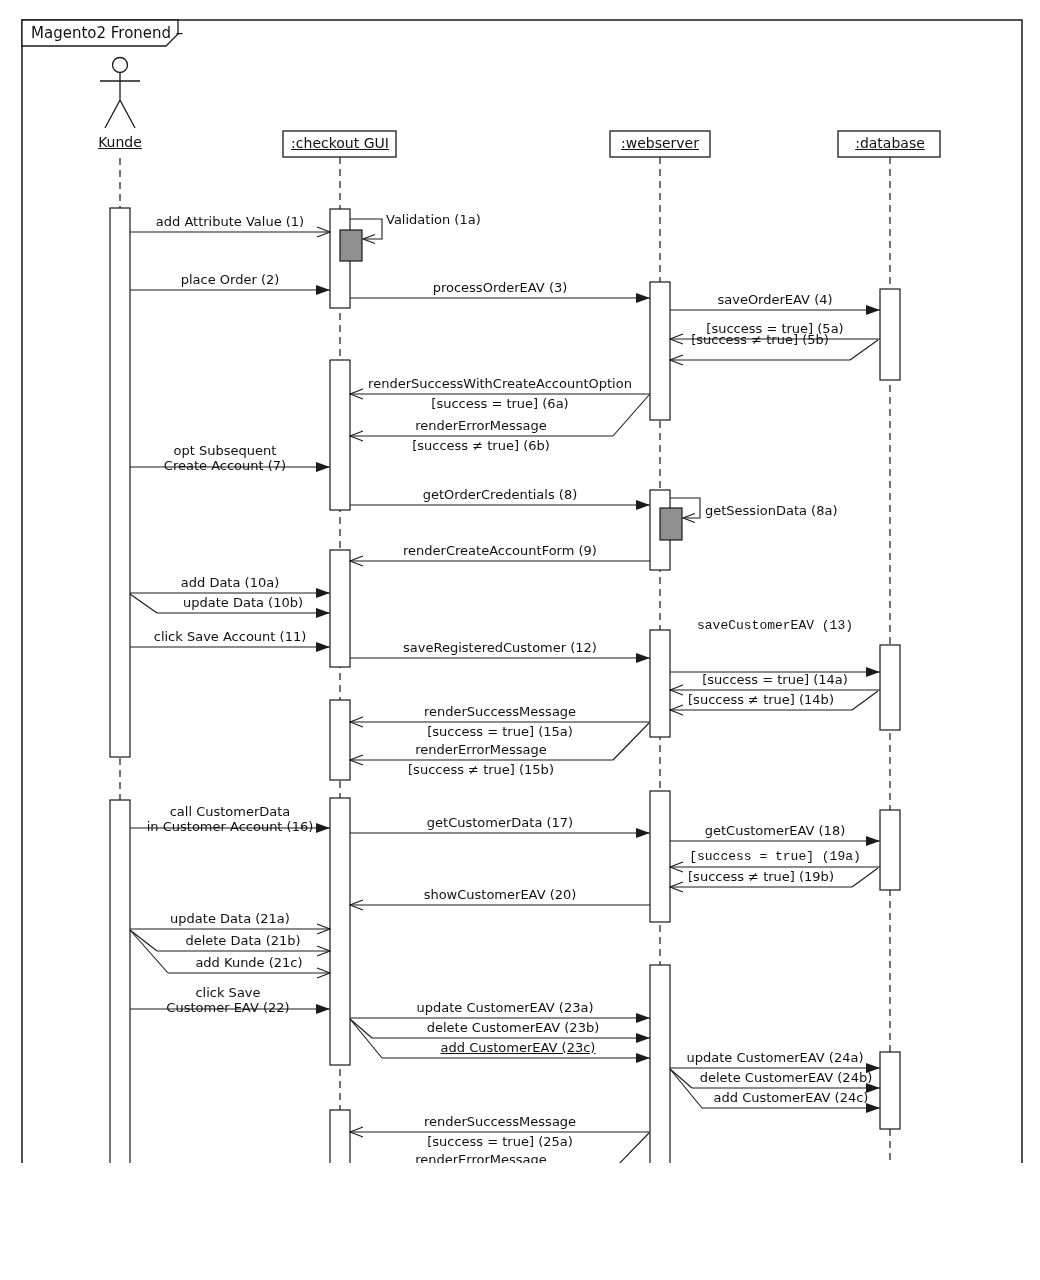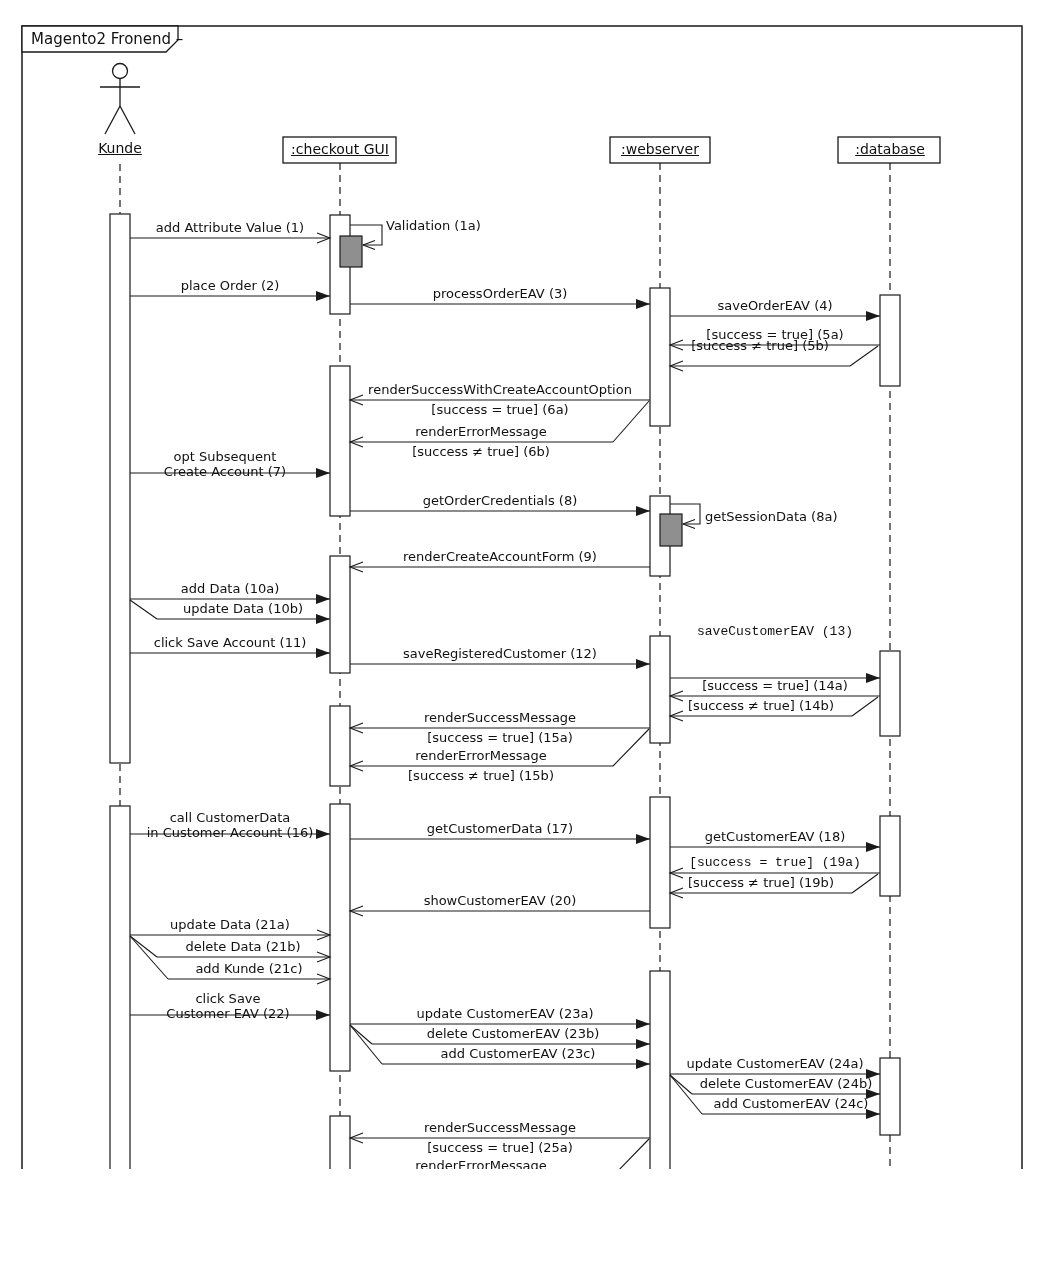--- a/index.html
+++ b/index.html
@@ -1,18 +1,18 @@
 <!DOCTYPE html>
 <html><head>
 <meta charset="utf-8">
 <style>
   html,body{margin:0;padding:0;background:#ffffff;}
   .stage{
     position:relative;width:1040px;height:1163px;background:#ffffff;overflow:hidden;
-    font-family:"DejaVu Sans","Liberation Sans",sans-serif;color:#111111;margin-top:6px;
+    font-family:"DejaVu Sans","Liberation Sans",sans-serif;color:#111111;
   }
   .stage svg{position:absolute;left:0;top:0;}
   .labels{position:absolute;left:0;top:0;width:100%;height:100%;pointer-events:none;}
   .lbl{position:absolute;font-size:13px;line-height:15px;white-space:nowrap;color:#111;}
   .center{transform:translateX(-50%);text-align:center;}
   .plabel{
     position:absolute;font-size:14px;line-height:17px;white-space:nowrap;
     transform:translateX(-50%);text-decoration:underline;color:#111;
   }
   .frame-title{
@@ -267,21 +267,21 @@
       <div class="lbl center" style="left: 228px; top: 985px;">
         <div>click Save</div>
         <div>Customer EAV (22)</div>
       </div>
       <div class="lbl center" style="left: 505px; top: 1000px;">
         <div>update CustomerEAV (23a)</div>
       </div>
       <div class="lbl center" style="left: 513px; top: 1020px;">
         <div>delete CustomerEAV (23b)</div>
       </div>
-      <div class="lbl center" style="left: 518px; top: 1040px;">
+      <div class="lbl center" style="left: 518px; top: 1040px; text-decoration: underline;">
         <div>add CustomerEAV (23c)</div>
       </div>
       <div class="lbl center" style="left: 775px; top: 1050px;">
         <div>update CustomerEAV (24a)</div>
       </div>
       <div class="lbl center" style="left: 786px; top: 1070px;">
         <div>delete CustomerEAV (24b)</div>
       </div>
       <div class="lbl center" style="left: 791px; top: 1090px;">
         <div>add CustomerEAV (24c)</div>

